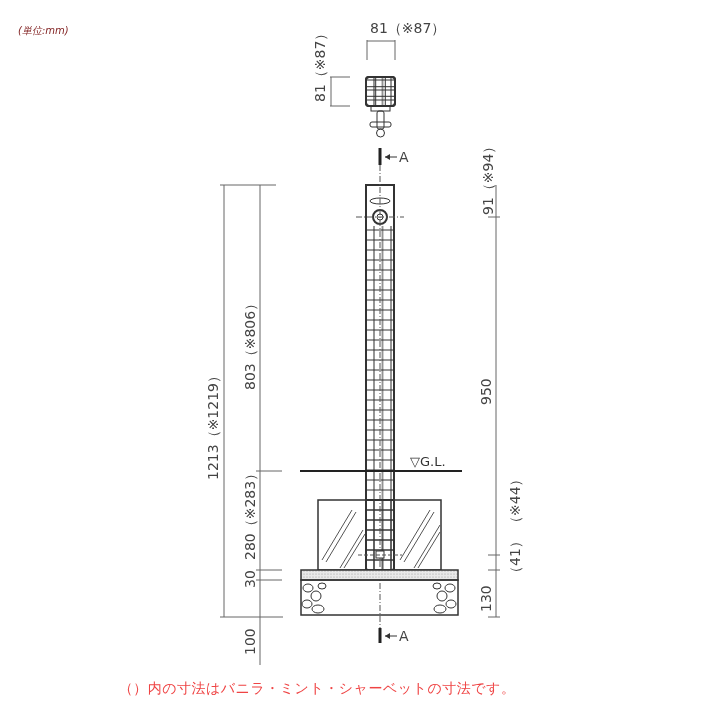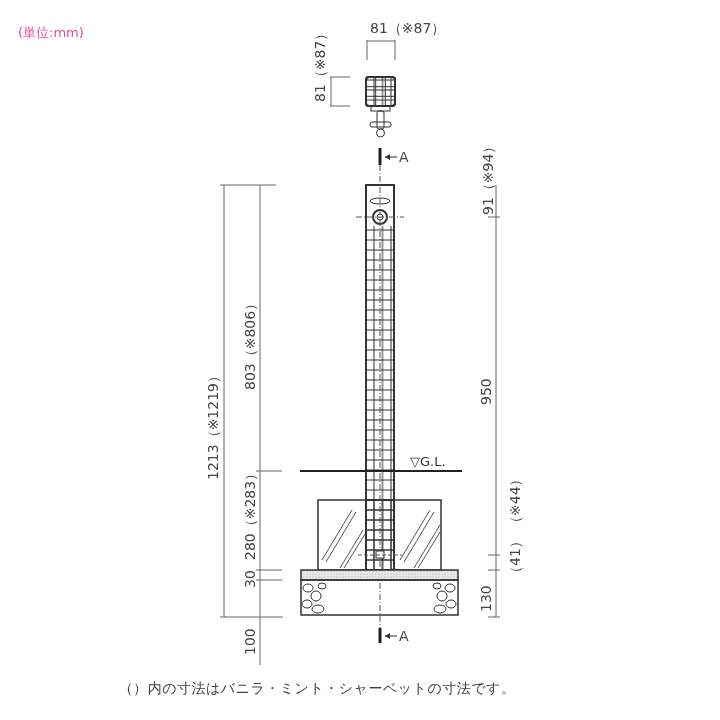--- a/index.html
+++ b/index.html
@@ -1,20 +1,20 @@
 <!DOCTYPE html>
 <html><head>
 <meta charset="utf-8">
 <style>
   html, body { margin: 0; padding: 0; background: #ffffff; }
   body { width: 720px; height: 720px; position: relative; overflow: hidden;
          font-family: "DejaVu Sans", "Liberation Sans", sans-serif; color: #333; }
-  .unit-label { position: absolute; left: 18px; top: 24px; font-size: 13px; color: #ec4899; }
+  .unit-label { position: absolute; left: 18px; top: 24px; font-size: 10px; color: #7f1d1d; font-style: italic; }
   .footnote { position: absolute; left: 0; width: 634px; top: 680px; text-align: center;
-              font-size: 14px; color: #404040; letter-spacing: 0.5px; }
+              font-size: 14px; color: #ef4444; letter-spacing: 0.5px; }
   svg { position: absolute; left: 0; top: 0; }
   .dim-text { font-family: "DejaVu Sans", "Liberation Sans", sans-serif; font-size: 14px; fill: #444; }
   .gl-text { font-family: "DejaVu Sans", "Liberation Sans", sans-serif; font-size: 13px; fill: #333; }
 </style>
 </head>
 <body>
 
 <div class="unit-label">(単位:mm)</div>
 
 <svg width="720" height="720" viewBox="0 0 720 720">

